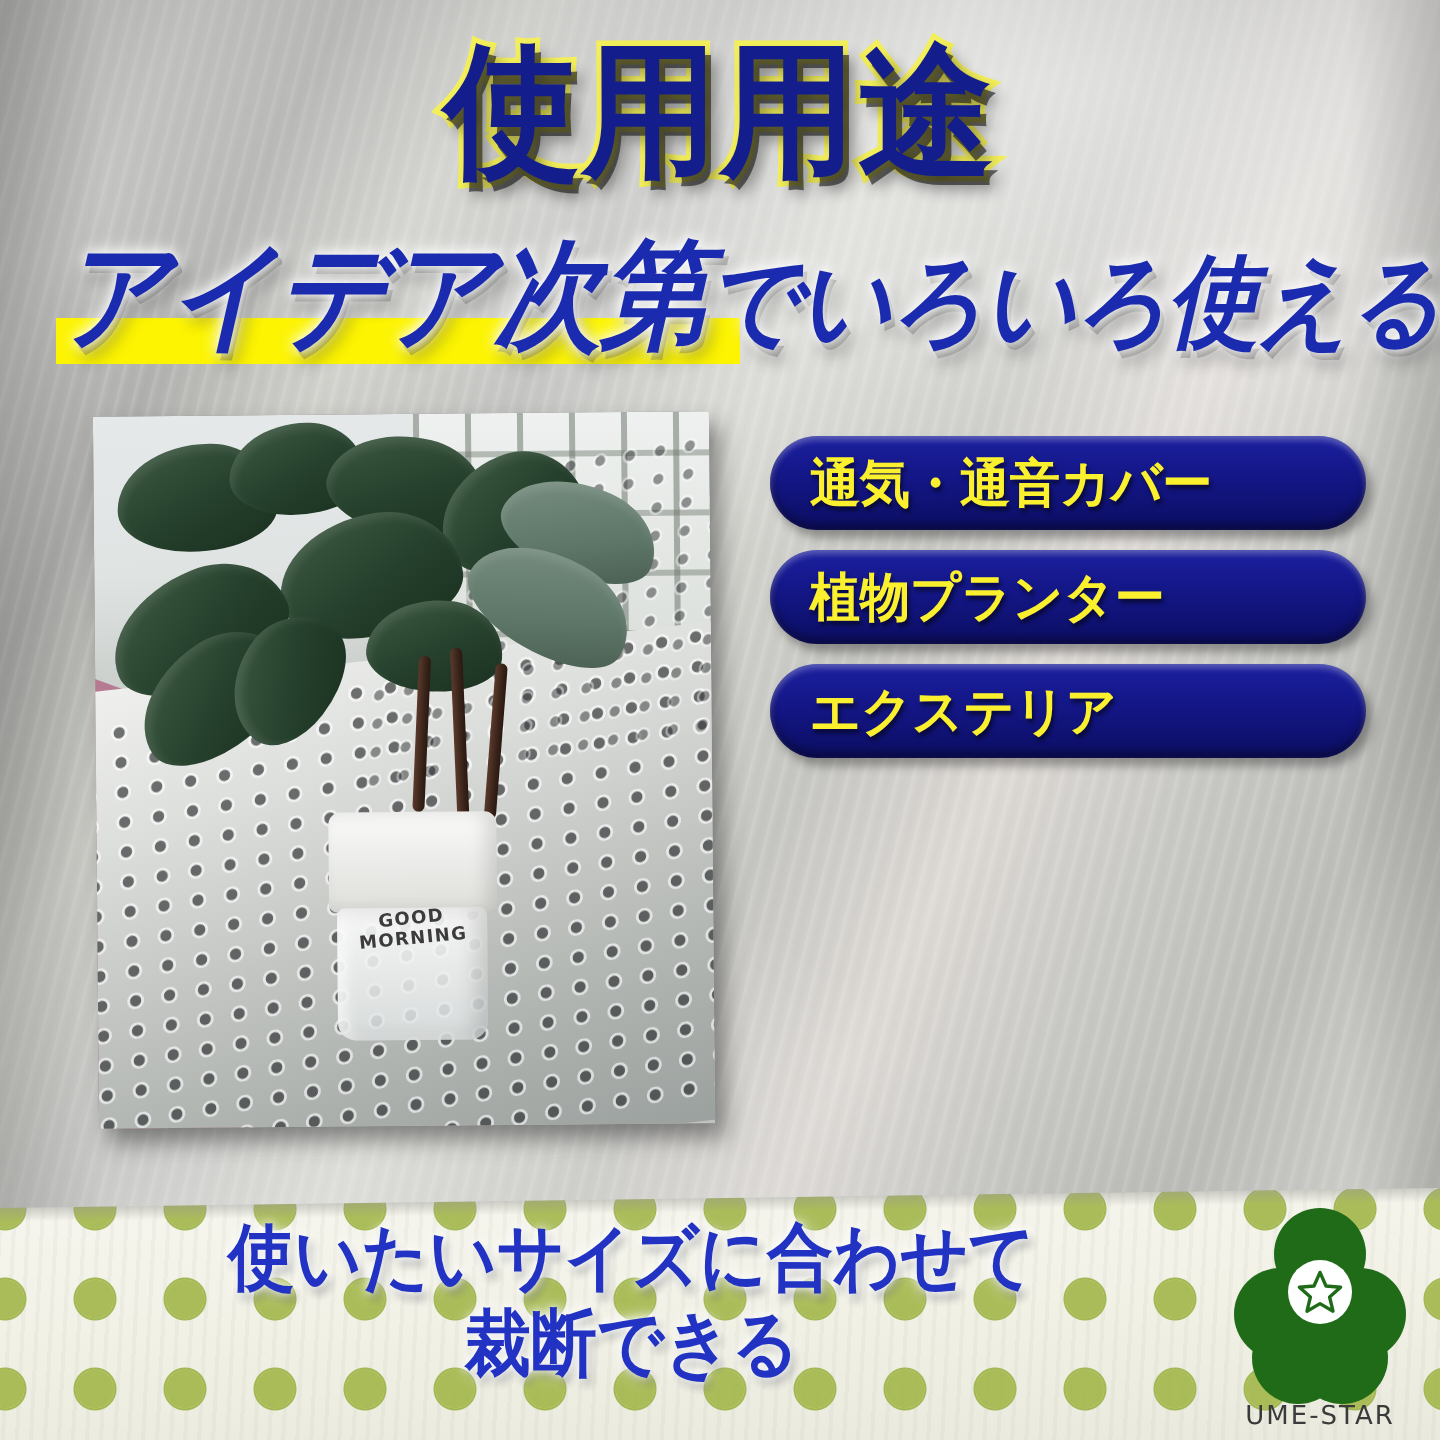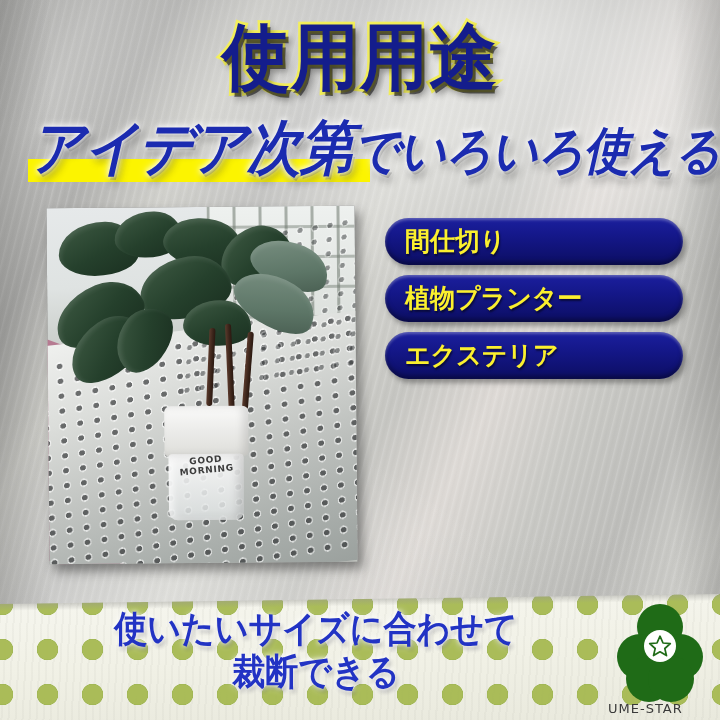--- a/index.html
+++ b/index.html
@@ -396,21 +396,21 @@
     left: 31px;
     top: 30px;
     width: 24px;
     height: 24px;
     z-index: 4;
   }
   .logo-name {
     position: absolute;
     left: 0; right: 0;
     bottom: 0;
-    text-align: left;
+    text-align: center;
     font-size: 13px;
     letter-spacing: 1px;
     color: #3a3a3a;
     font-weight: normal;
   }
 </style>
 </head>
 <body>
 
 <div id="page">
@@ -458,21 +458,21 @@
       <div class="ph-vase-bot"></div>
       <div class="ph-vase-txt">
         <div>GOOD</div>
         <div>MORNING</div>
       </div>
     </div>
   </div>
 
   <div class="pills">
     <div class="pill">
-        <span class="pill-label">間仕切り</span>
+        <span class="pill-label">通気・通音カバー</span>
       </div>
     <div class="pill">
         <span class="pill-label">植物プランター</span>
       </div>
     <div class="pill">
         <span class="pill-label">エクステリア</span>
       </div>
   </div>
 
   <div class="banner">

